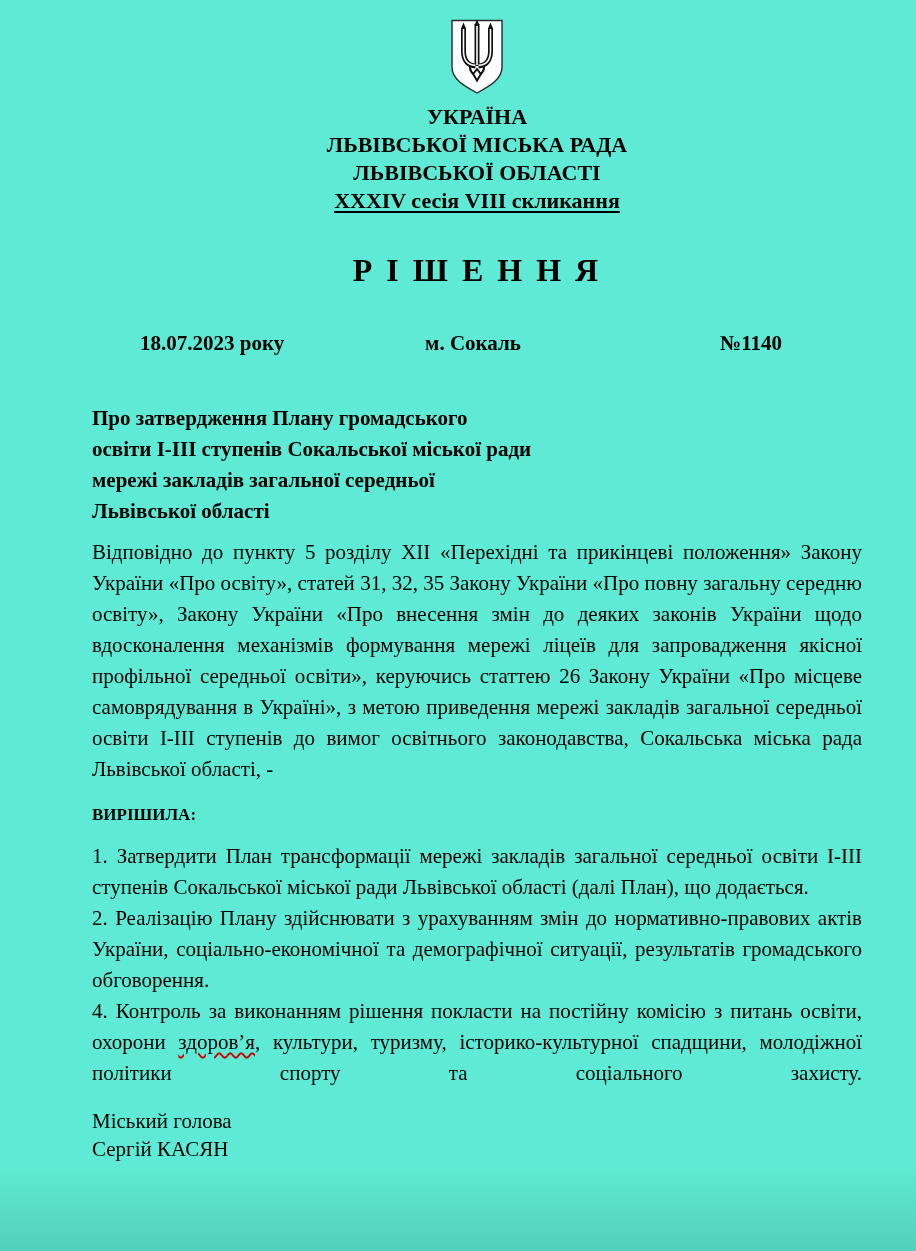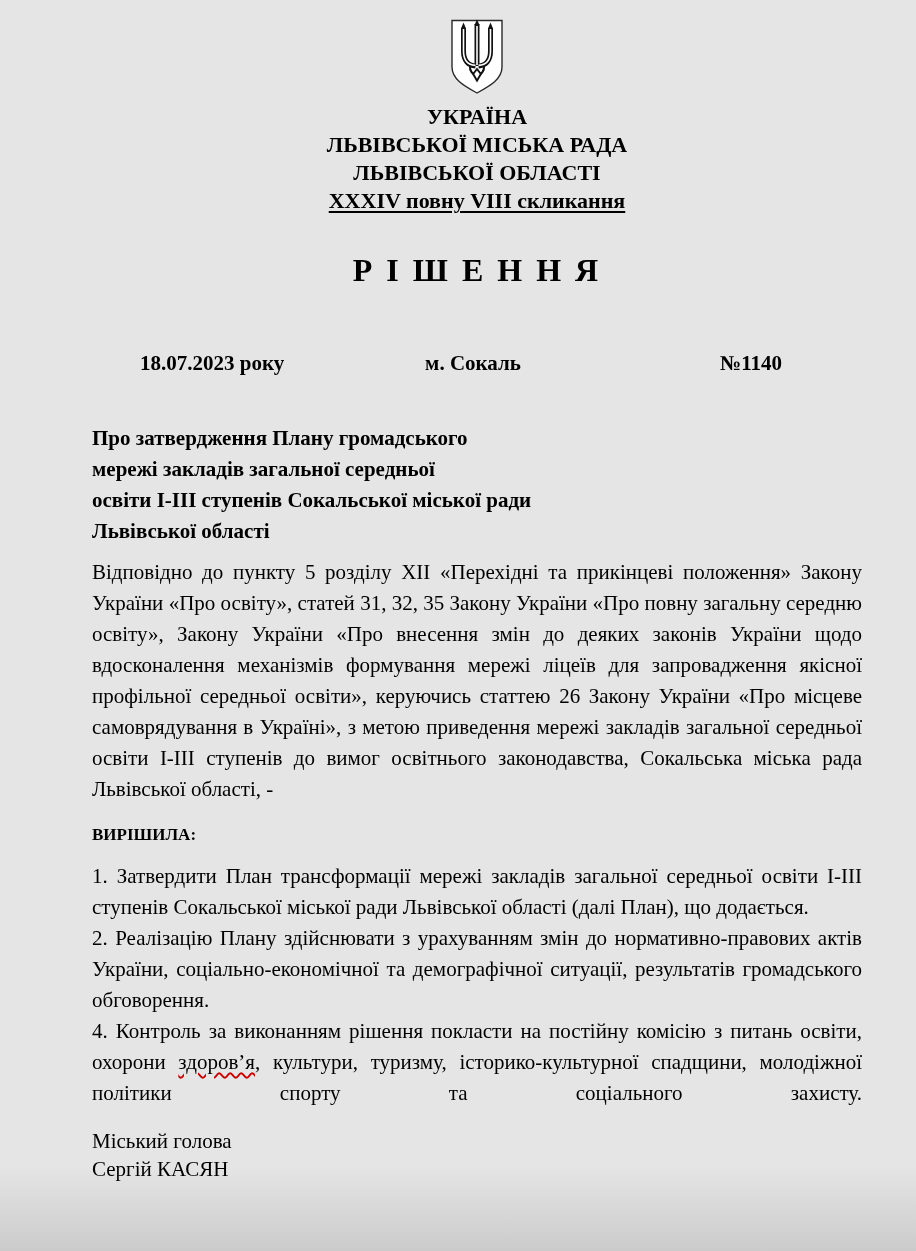--- a/index.html
+++ b/index.html
@@ -1,33 +1,33 @@
 <!DOCTYPE html>
 <html><head>
 <meta charset="utf-8">
 <style>
   html,body { margin:0; padding:0; background:#ffffff; }
   .page {
     position:relative;
     width:916px; height:1251px;
-    background:#e5e5e5;
+    background:#5eead4;
     font-family:"Liberation Serif", serif;
     color:#000;
     overflow:hidden;
   }
   .content { position:absolute; left:92px; top:0; width:770px; }
   .doc-header { text-align:center; padding-top:18px; }
   .emblem { display:block; margin:0 auto 7px auto; }
   .hline { font-weight:bold; font-size:22px; line-height:28px; white-space:nowrap; }
   .session { text-decoration:underline; text-decoration-thickness:2px; text-underline-offset:3px; }
   .doc-title {
     text-align:center; font-weight:bold; font-size:32px;
     letter-spacing:3px; margin-top:37px; white-space:nowrap;
   }
-  .meta-row { position:relative; height:27px; margin-top:62px; font-weight:bold; font-size:21px; }
+  .meta-row { position:relative; height:27px; margin-top:42px; font-weight:bold; font-size:21px; }
   .meta-date   { position:absolute; left:48px; top:0; }
   .meta-place  { position:absolute; left:0; right:8px; top:0; text-align:center; }
   .meta-number { position:absolute; right:80px; top:0; }
   .subject { margin-top:45px; font-weight:bold; font-size:21px; line-height:31px; }
   .para { font-size:21px; line-height:31px; text-align:justify; margin:0; }
   .preamble { margin-top:10px; }
   .resolved { font-weight:bold; font-size:17px; line-height:28px; margin:16px 0 12px 0; }
   .spread { text-align-last:justify; }
   .misspell {
     text-decoration-line:underline;
@@ -68,35 +68,35 @@
         <path d="M11.5,10.5 L14,4.5 L16.5,10.5 Z" fill="#111111"></path>
         <path d="M38.5,10.5 L41,4.5 L43.5,10.5 Z" fill="#111111"></path>
         <path d="M25,7 L27.5,1.5 L30,7 Z" fill="#111111"></path>
         <path fill="none" stroke="#111111" stroke-width="2.1" d="M20.5,48.5 C20,53.5 23.5,56.5 27.5,57 C31.5,56.5 35,53.5 34.5,48.5"></path>
         <path d="M27.5,49.5 L32.5,56 L27.5,64.5 L22.5,56 Z" fill="#111111"></path>
         <path d="M27.5,52.5 L30.2,56.1 L27.5,60.8 L24.8,56.1 Z" fill="#ffffff"></path>
       </svg>
       <div class="hline">УКРАЇНА</div>
       <div class="hline">ЛЬВІВСЬКОЇ МІСЬКА РАДА</div>
       <div class="hline">ЛЬВІВСЬКОЇ ОБЛАСТІ</div>
-      <div class="hline session">XXXIV повну VIII скликання</div>
+      <div class="hline session">XXXIV сесія VIII скликання</div>
     </div>
 
     <div class="doc-title">Р І Ш Е Н Н Я</div>
 
     <div class="meta-row">
       <span class="meta-date">18.07.2023 року</span>
       <span class="meta-place">м. Сокаль</span>
       <span class="meta-number">№1140</span>
     </div>
 
     <div class="subject">
       <div>Про затвердження Плану громадського</div>
+      <div>освіти І-ІІІ ступенів Сокальської міської ради</div>
       <div>мережі закладів загальної середньої</div>
-      <div>освіти І-ІІІ ступенів Сокальської міської ради</div>
       <div>Львівської області</div>
     </div>
 
     <p class="para preamble">Відповідно до пункту 5 розділу XII «Перехідні та прикінцеві положення» Закону України «Про освіту», статей 31, 32, 35 Закону України «Про повну загальну середню освіту», Закону України «Про внесення змін до деяких законів України щодо вдосконалення механізмів формування мережі ліцеїв для запровадження якісної профільної середньої освіти», керуючись статтею 26 Закону України «Про місцеве самоврядування в Україні», з метою приведення мережі закладів загальної середньої освіти І-ІІІ ступенів до вимог освітнього законодавства, Сокальська міська рада Львівської області, -</p>
 
     <p class="resolved">ВИРІШИЛА:</p>
 
     <p class="para">1. Затвердити План трансформації мережі закладів загальної середньої освіти І-ІІІ ступенів Сокальської міської ради Львівської області (далі План), що додається.</p>
     <p class="para spread">2. Реалізацію Плану здійснювати з урахуванням змін до нормативно-правових актів України, соціально-економічної та демографічної ситуації, результатів громадського обговорення.</p>
     <p class="para spread"><span>4. Контроль за виконанням рішення покласти на постійну комісію з питань освіти, охорони </span><span class="misspell">здоров’я</span><span>, культури, туризму, історико-культурної спадщини, молодіжної політики спорту та соціального захисту.</span></p>

